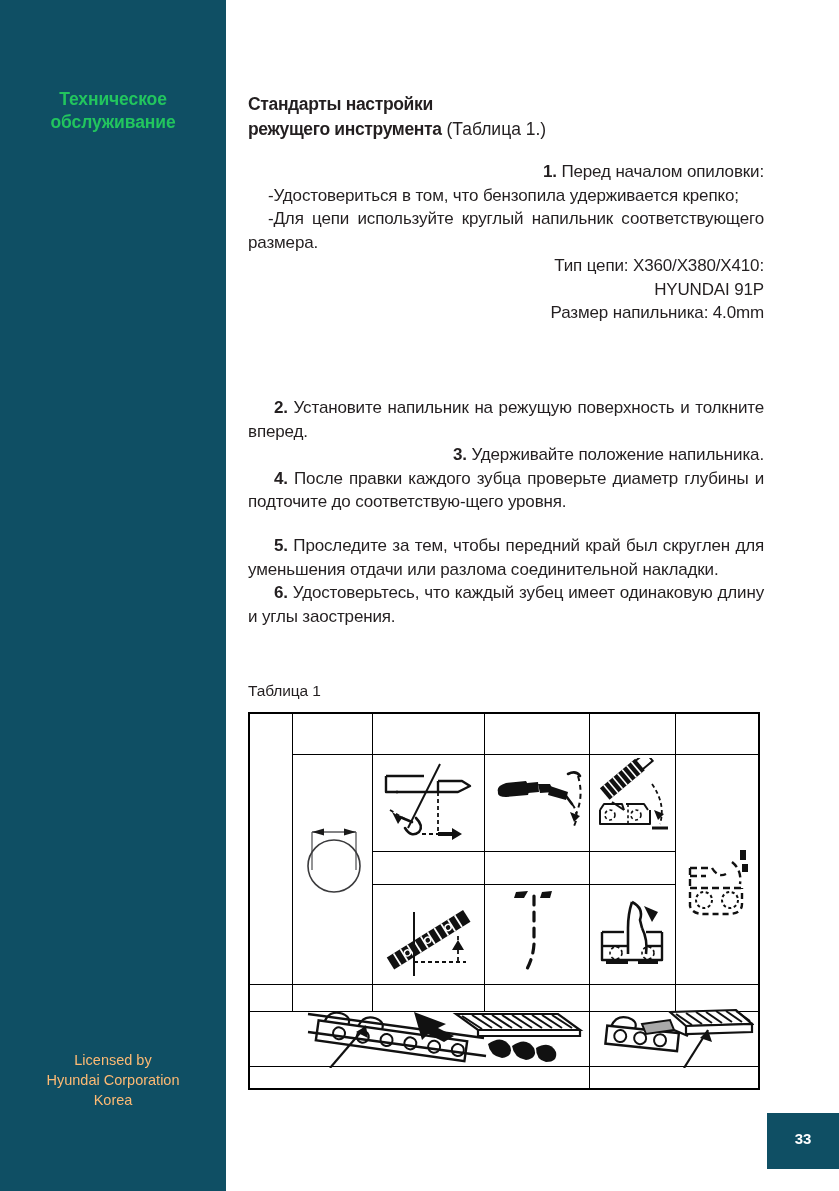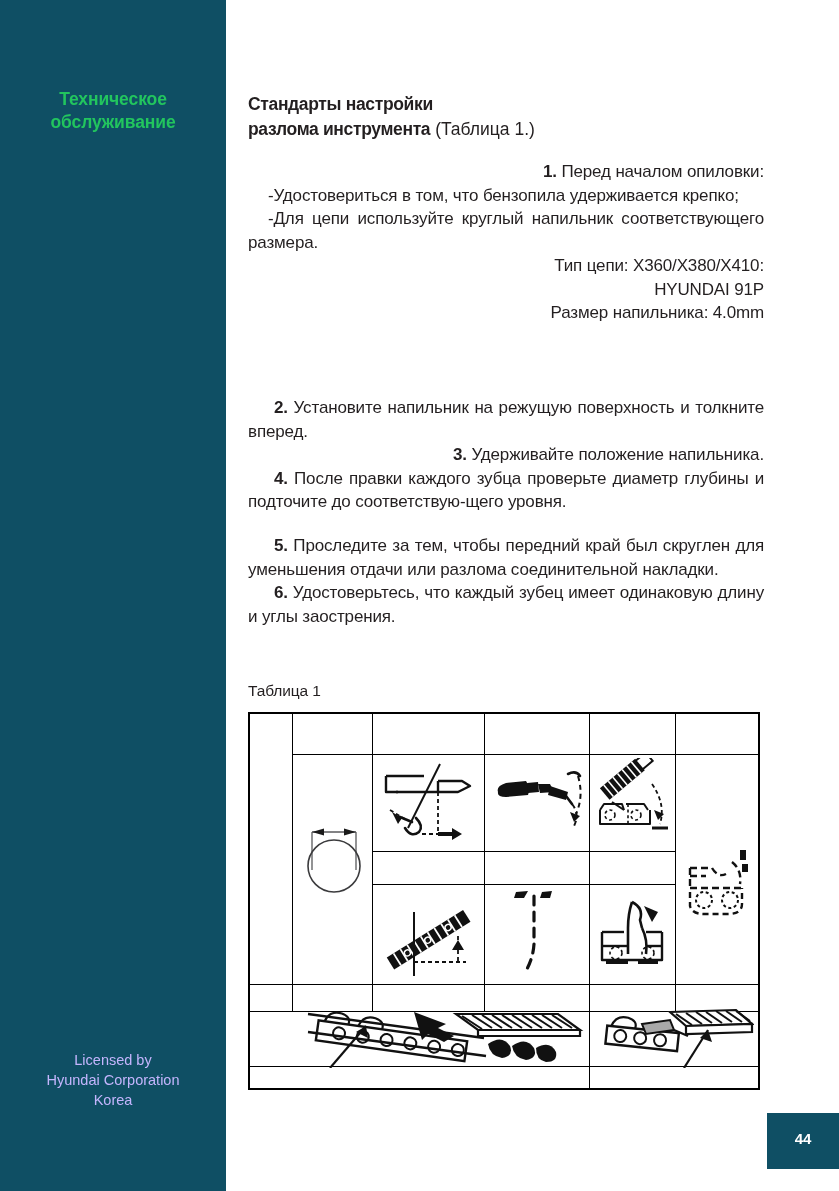--- a/index.html
+++ b/index.html
@@ -36,21 +36,21 @@
     font-weight: bold;
     line-height: 1.32;
     letter-spacing: -0.1px;
   }
   .sidebar-license {
     position: absolute;
     top: 1050px;
     left: 0;
     width: 226px;
     text-align: center;
-    color: #c4b5fd;
+    color: #fdba74;
     font-size: 14.5px;
     font-weight: normal;
     line-height: 1.38;
   }
 
   
   .page-badge {
     position: absolute;
     right: 0;
     bottom: 22px;
@@ -161,28 +161,28 @@
     <div>обслуживание</div>
   </div>
   <div class="sidebar-license">
     <div>Licensed by</div>
     <div>Hyundai Corporation</div>
     <div>Korea</div>
   </div>
 </div>
 
 <div class="page-badge">
-  <span>44</span>
+  <span>33</span>
 </div>
 
 <div class="content">
 
   <div class="doc-title">
     <div>Стандарты настройки</div>
-    <div><span>разлома инструмента</span><span class="reg"> (Таблица 1.)</span></div>
+    <div><span>режущего инструмента</span><span class="reg"> (Таблица 1.)</span></div>
   </div>
 
   <div class="body-block" id="block-1">
     <p class="para p-left indent"><span class="num">1.</span><span> Перед началом опиловки:</span></p>
     <p class="para p-just indent-md">-Удостовериться в том, что бензопила удерживается крепко;</p>
     <p class="para p-just indent-md">-Для цепи используйте круглый напильник соответствующего размера.</p>
     <p class="para p-left indent-sm">Тип цепи: X360/X380/X410:</p>
     <p class="para p-left indent-sm">HYUNDAI 91P</p>
     <p class="para p-left indent-sm">Размер напильника: 4.0mm</p>
   </div>

